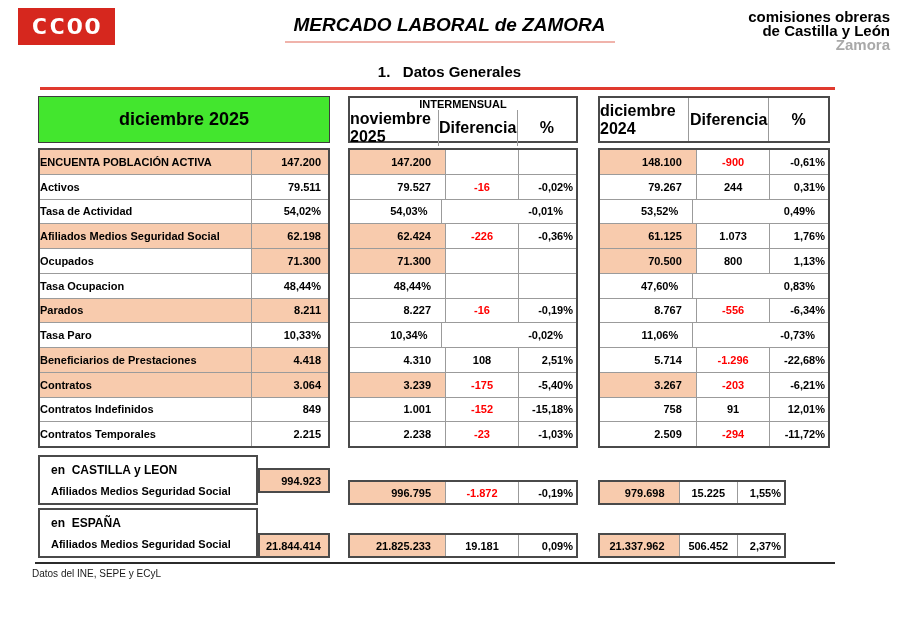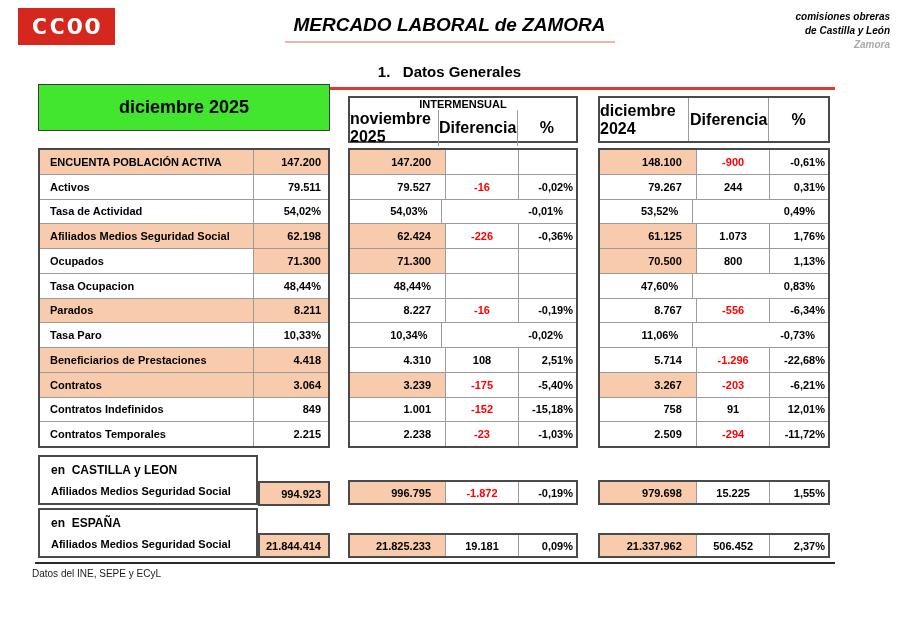--- a/index.html
+++ b/index.html
@@ -8,30 +8,30 @@
 
   
   .logo{position:absolute;left:18px;top:8px;width:97px;height:37px;background:#d6271e;
         display:flex;align-items:center;justify-content:center}
   .logo span{color:#fff;font-weight:bold;font-size:22px;letter-spacing:1px;
         font-family:"DejaVu Sans Mono",monospace;transform:scaleX(1.25)}
   .title{position:absolute;left:0;right:0;top:14px;text-align:center;
         font-size:19px;font-weight:bold;font-style:italic}
   .title-rule{position:absolute;left:50%;top:41px;transform:translateX(-50%);
         width:330px;height:2px;background:#f0b3ab}
-  .org{position:absolute;right:9px;top:10px;text-align:right;font-size:10px;
-        font-weight:bold;font-style:italic;line-height:14px}
+  .org{position:absolute;right:9px;top:10px;text-align:right;font-size:15px;
+        font-weight:bold;line-height:14px}
   .org .muted{color:#a9a9a9}
 
   .sec-title{position:absolute;left:0;right:0;top:63px;text-align:center;
         font-size:15px;font-weight:bold;white-space:pre}
   .red-rule{position:absolute;left:40px;top:87px;width:795px;height:3px;background:#e03a2e}
 
   
-  .green-head{position:absolute;left:38px;top:84px;width:292px;height:47px;background:#43e62e;
+  .green-head{position:absolute;left:38px;top:96px;width:292px;height:47px;background:#43e62e;
         border:1px solid #3c3c3c;box-sizing:border-box;display:flex;align-items:center;
         justify-content:center;font-size:18px;font-weight:bold}
   .head-box{position:absolute;top:96px;height:47px;box-sizing:border-box;
         border:2px solid #4a4a4a;background:#fff;display:flex;flex-direction:column}
   #im-head{left:348px;width:230px}
   #ia-head{left:598px;width:232px}
   .head-title{flex:20;display:flex;align-items:center;justify-content:center;
         font-size:11px;font-weight:bold}
   .head-cols{flex:24;display:flex}
   .hcell{display:flex;align-items:center;justify-content:center;font-size:16px;font-weight:bold}
@@ -41,41 +41,41 @@
   
   .block{position:absolute;top:148px;height:300px;box-sizing:border-box;
         border:2px solid #4a4a4a;display:flex;flex-direction:column;background:#fff}
   #left-block{left:38px;width:292px}
   #im-block{left:348px;width:230px}
   #ia-block{left:598px;width:232px}
   .trow{flex:1;display:flex;border-bottom:1px solid #9b9b9b}
   .trow:last-child{border-bottom:none}
   .cell{display:flex;align-items:center;box-sizing:border-box;font-size:11px;font-weight:bold}
   .cell + .cell{border-left:1px solid #9b9b9b}
-  .cell.lab{flex:220;padding-left:10px}
+  .cell.lab{flex:220;}
   .cell.val{flex:72;justify-content:flex-end;padding-right:7px}
   .cell.nval{flex:90;justify-content:flex-end;padding-right:14px}
   .cell.dif{flex:80;justify-content:center}
   .cell.pct{flex:60;justify-content:flex-end;padding-right:3px}
   .cell.pctm{flex:140;justify-content:flex-end;padding-right:13px}
   .hl{background:#f8cbad}
   .neg{color:#ff0000}
 
   
   .rbox{position:absolute;left:38px;width:220px;height:50px;box-sizing:border-box;
         border:2px solid #4a4a4a;background:#fff}
   .rgroup{position:absolute;left:11px;top:6px;font-size:12px;font-weight:bold;white-space:pre}
   .rlabel{position:absolute;left:11px;top:28px;font-size:11px;font-weight:bold}
   .rval{position:absolute;left:258px;width:72px;height:25px;box-sizing:border-box;
         border:2px solid #4a4a4a;background:#f8cbad;display:flex;align-items:center;
         justify-content:flex-end;padding-right:7px;font-size:11px;font-weight:bold}
   .rrow{position:absolute;height:25px;box-sizing:border-box;border:2px solid #4a4a4a;
         display:flex;background:#fff}
   .rrow.im{left:348px;width:230px}
-  .rrow.ia{left:598px;width:232px}
+  .rrow.ia{left:598px;width:188px}
 
   
   .foot-rule{position:absolute;left:35px;top:562px;width:800px;height:2px;background:#2b2b2b}
   .foot-note{position:absolute;left:32px;top:568px;font-size:10px;color:#1a1a1a}
 </style>
 </head>
 <body>
 
 <div class="page">
 
@@ -279,21 +279,21 @@
         <div class="cell nval">2.509</div>
         <div class="cell dif neg">-294</div>
         <div class="cell pct">-11,72%</div>
       </div>
     </div>
 
   <div class="rbox" style="top:455px">
     <div class="rgroup">en  CASTILLA y LEON</div>
     <div class="rlabel">Afiliados Medios Seguridad Social</div>
   </div>
-  <div class="rval" style="top:481px">994.923</div>
+  <div class="rval" style="top:468px">994.923</div>
   <div class="rrow im" style="top:480px" id="region-0-im">
       <div class="cell nval hl">996.795</div>
       <div class="cell dif neg">-1.872</div>
       <div class="cell pct">-0,19%</div>
     </div>
   <div class="rrow ia" style="top:480px" id="region-0-ia">
       <div class="cell nval hl">979.698</div>
       <div class="cell dif">15.225</div>
       <div class="cell pct">1,55%</div>
     </div>

